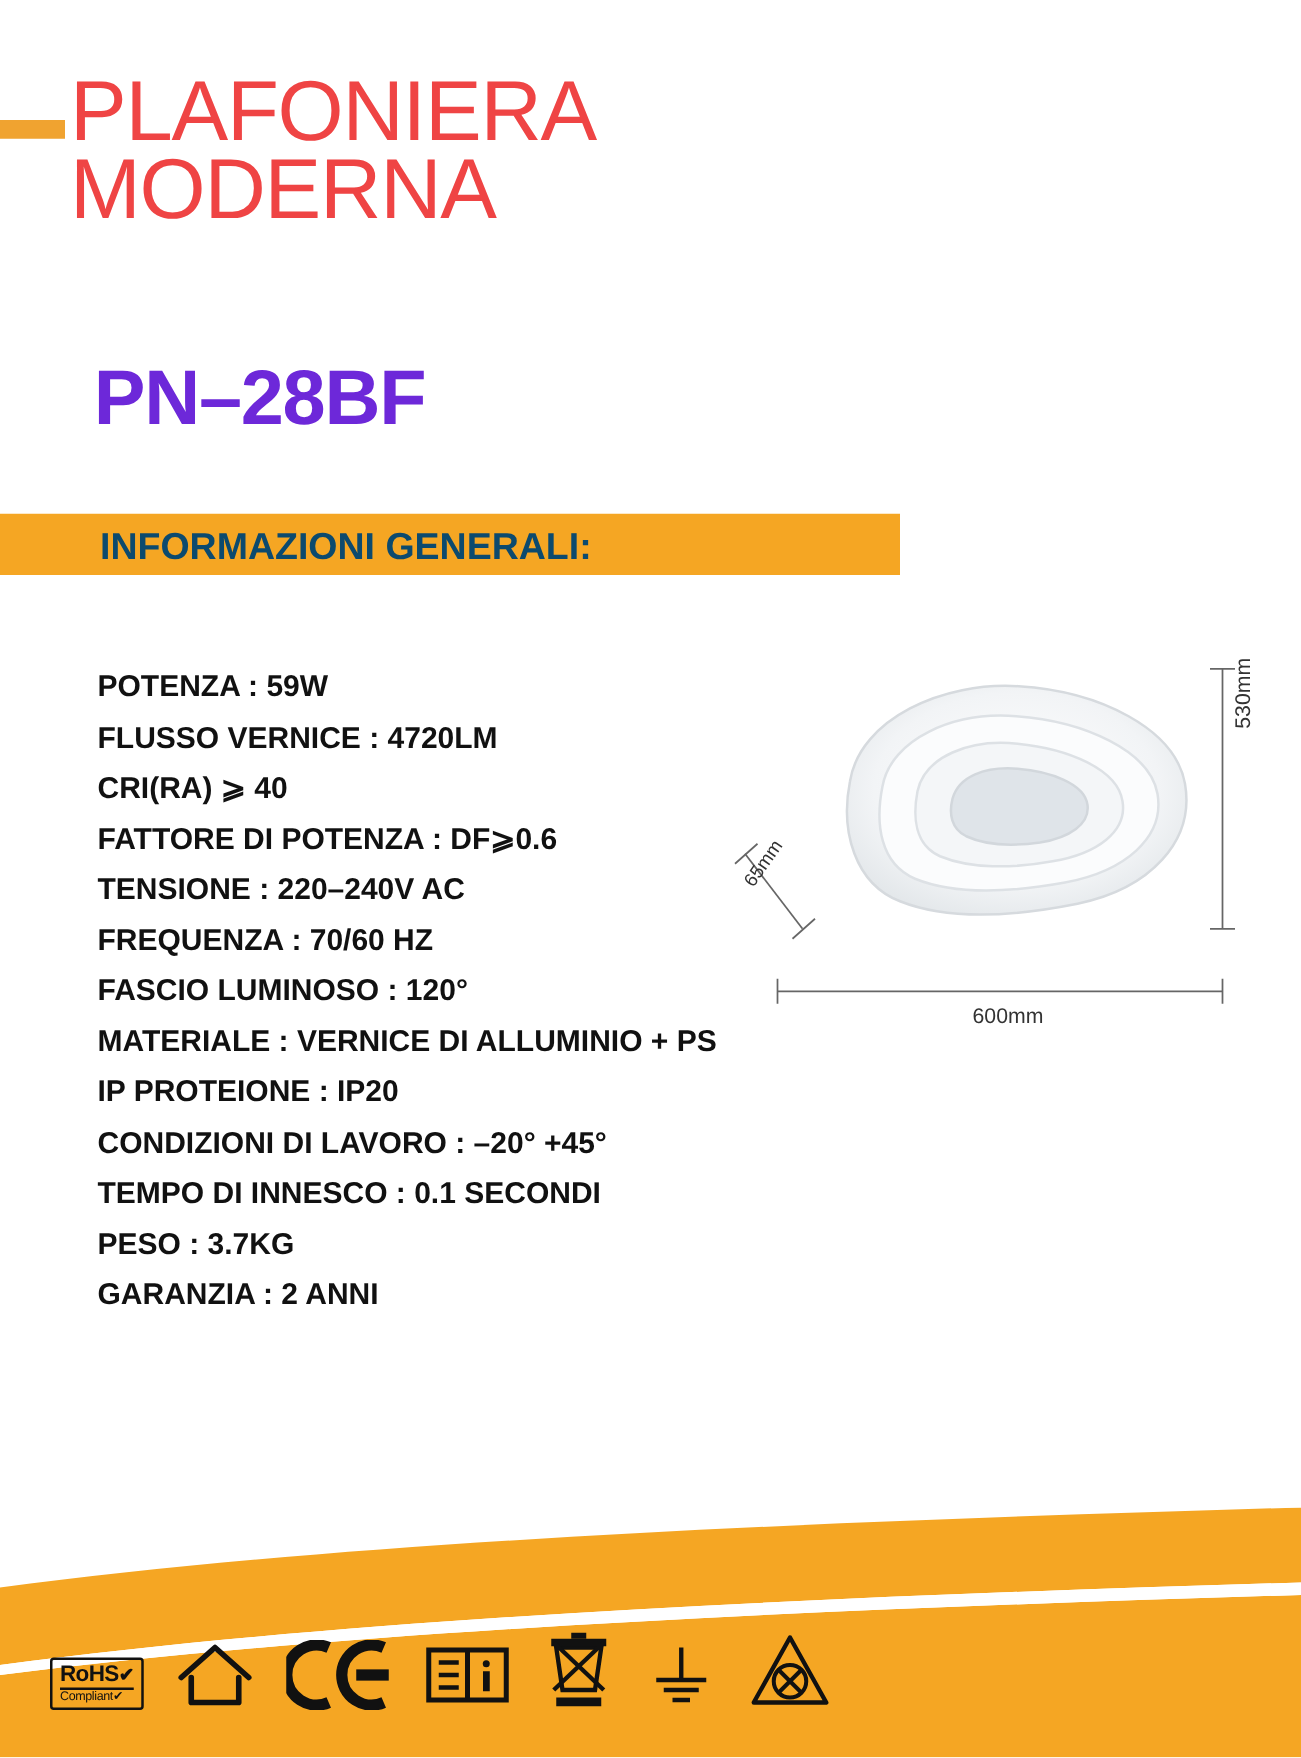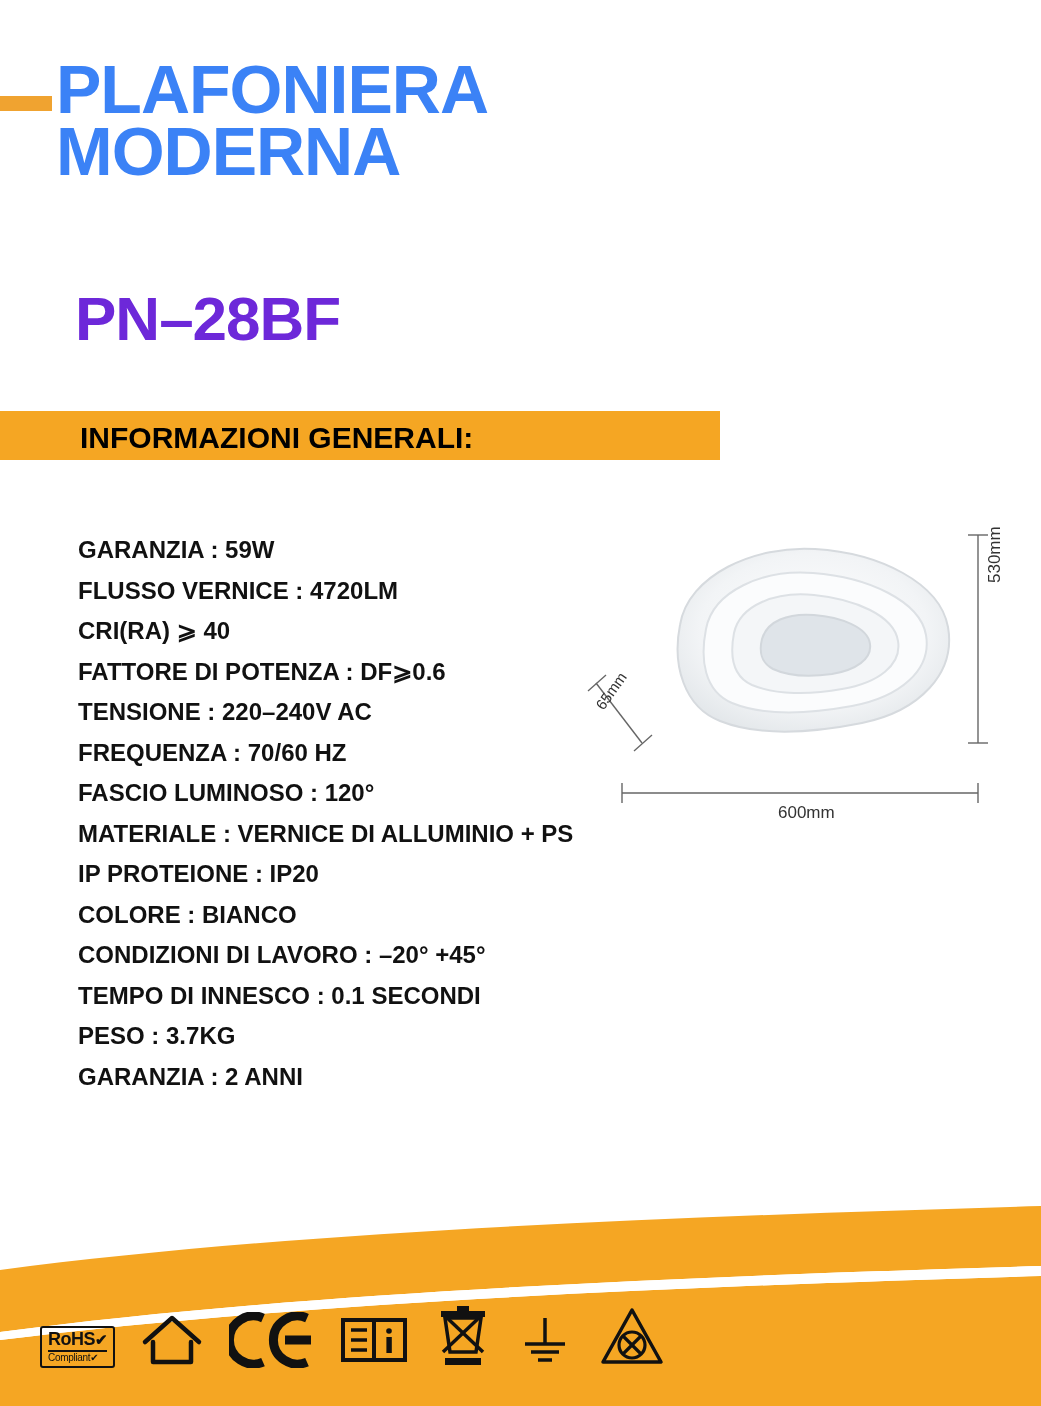--- a/index.html
+++ b/index.html
@@ -25,22 +25,22 @@
     height: 15px;
     background: #f0a330;
   }
   .product-title {
     position: absolute;
     left: 56px;
     top: 58px;
     width: 700px;
     font-size: 68px;
     line-height: 62px;
-    font-weight: bold;
-    color: #3b82f6;
+    font-weight: normal;
+    color: #ef4444;
     letter-spacing: -1px;
   }
   .product-title .line2 {
     display: block;
   }
 
   .model-code {
     position: absolute;
     left: 75px;
     top: 283px;
@@ -58,21 +58,21 @@
     width: 720px;
     height: 49px;
     background: #f5a623;
   }
   .section-bar .label {
     position: absolute;
     left: 80px;
     top: 10px;
     font-size: 30px;
     font-weight: bold;
-    color: #000000;
+    color: #0c4a6e;
     letter-spacing: 0px;
   }
 
   
   .spec-list {
     position: absolute;
     left: 78px;
     top: 530px;
     width: 700px;
   }
@@ -178,30 +178,29 @@
   <span class="line2">MODERNA</span>
 </div>
 
 <div class="model-code">PN–28BF</div>
 
 <div class="section-bar">
   <div class="label">INFORMAZIONI GENERALI:</div>
 </div>
 
 <div class="spec-list">
-  <div class="spec-row">GARANZIA : 59W</div>
+  <div class="spec-row">POTENZA : 59W</div>
   <div class="spec-row">FLUSSO VERNICE : 4720LM</div>
   <div class="spec-row">CRI(RA) ⩾ 40</div>
   <div class="spec-row">FATTORE DI POTENZA : DF⩾0.6</div>
   <div class="spec-row">TENSIONE : 220–240V AC</div>
   <div class="spec-row">FREQUENZA : 70/60 HZ</div>
   <div class="spec-row">FASCIO LUMINOSO : 120°</div>
   <div class="spec-row">MATERIALE : VERNICE DI ALLUMINIO + PS</div>
   <div class="spec-row">IP PROTEIONE : IP20</div>
-  <div class="spec-row">COLORE  : BIANCO</div>
   <div class="spec-row">CONDIZIONI DI LAVORO : –20°  +45°</div>
   <div class="spec-row">TEMPO DI INNESCO : 0.1 SECONDI</div>
   <div class="spec-row">PESO : 3.7KG</div>
   <div class="spec-row">GARANZIA : 2 ANNI</div>
 </div>
 
 <div class="product-figure">
   <svg class="lamp-svg" width="430" height="350" viewBox="0 0 430 350">
     <defs>
       <radialGradient id="glow" cx="50%" cy="45%" r="60%">

